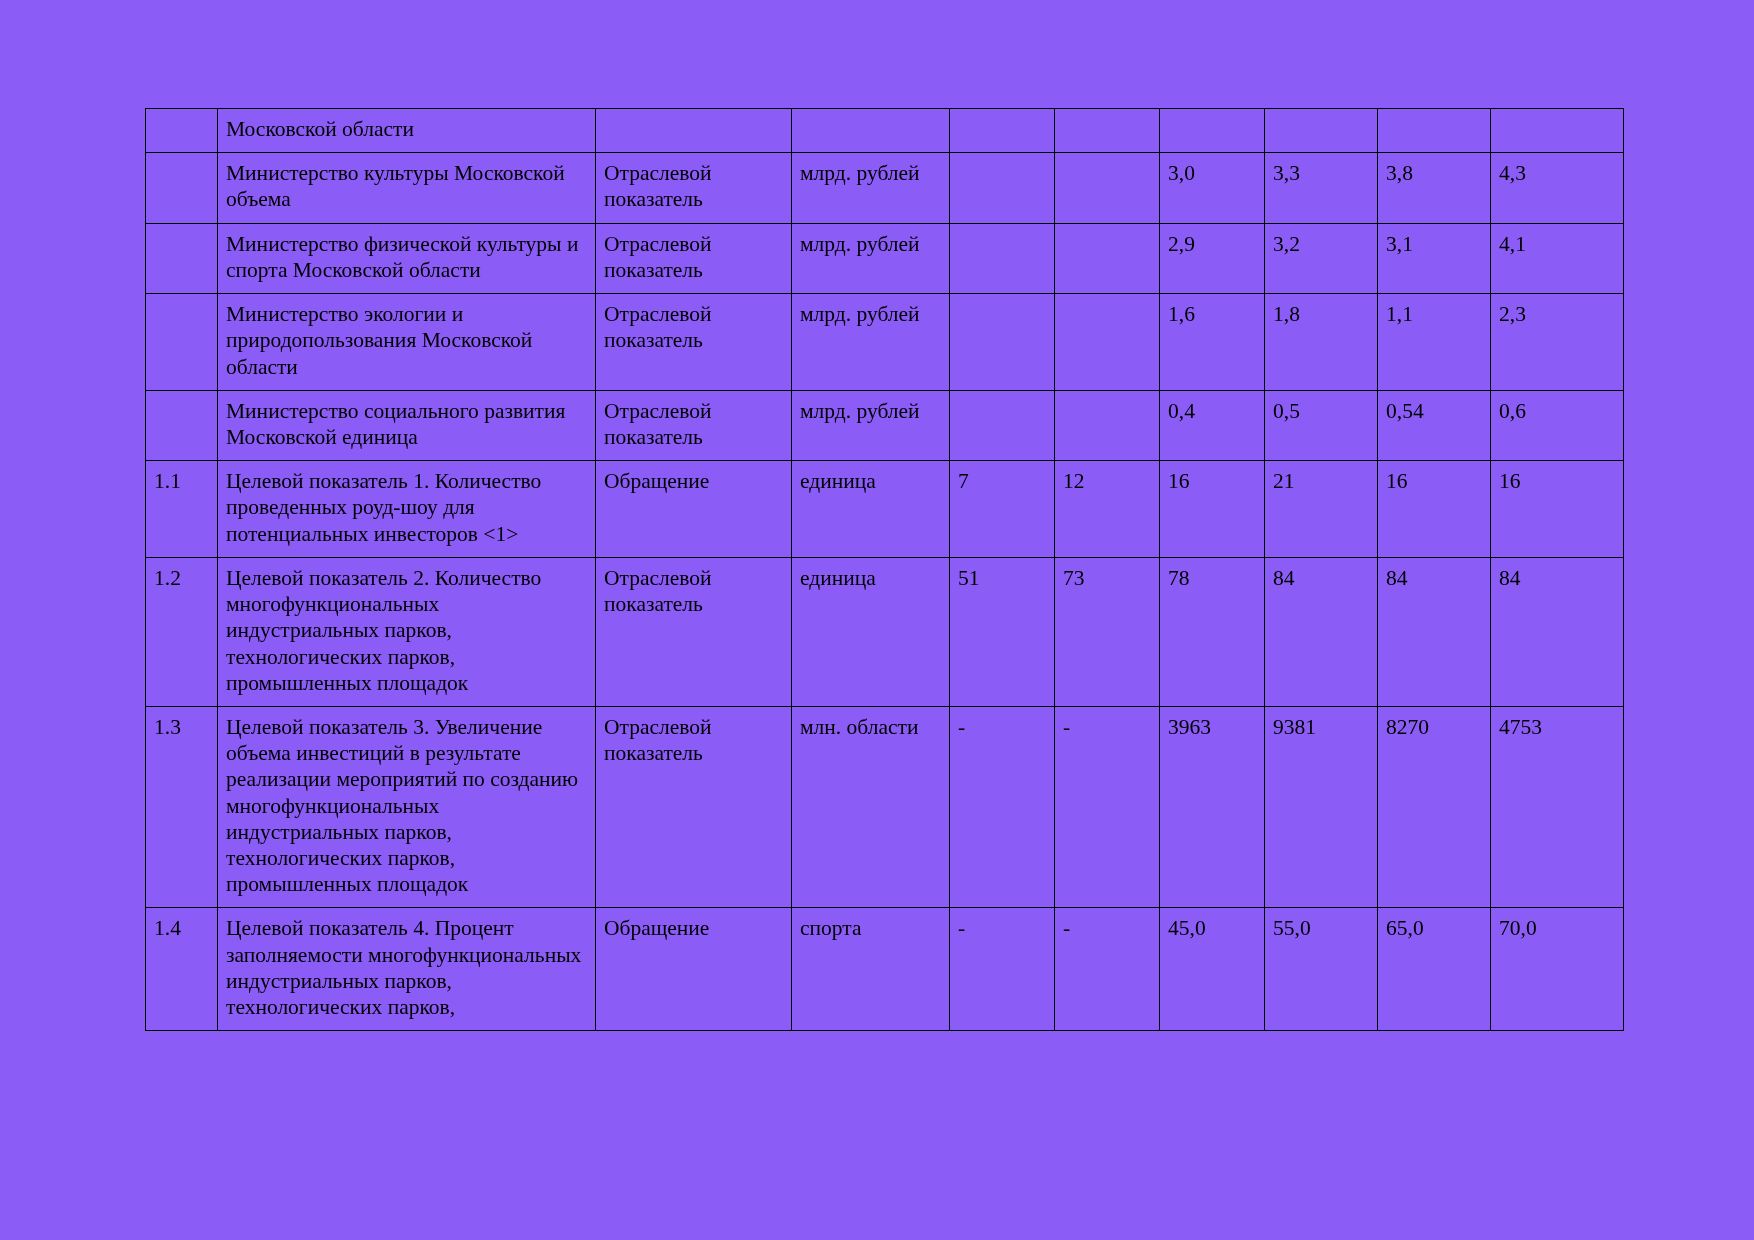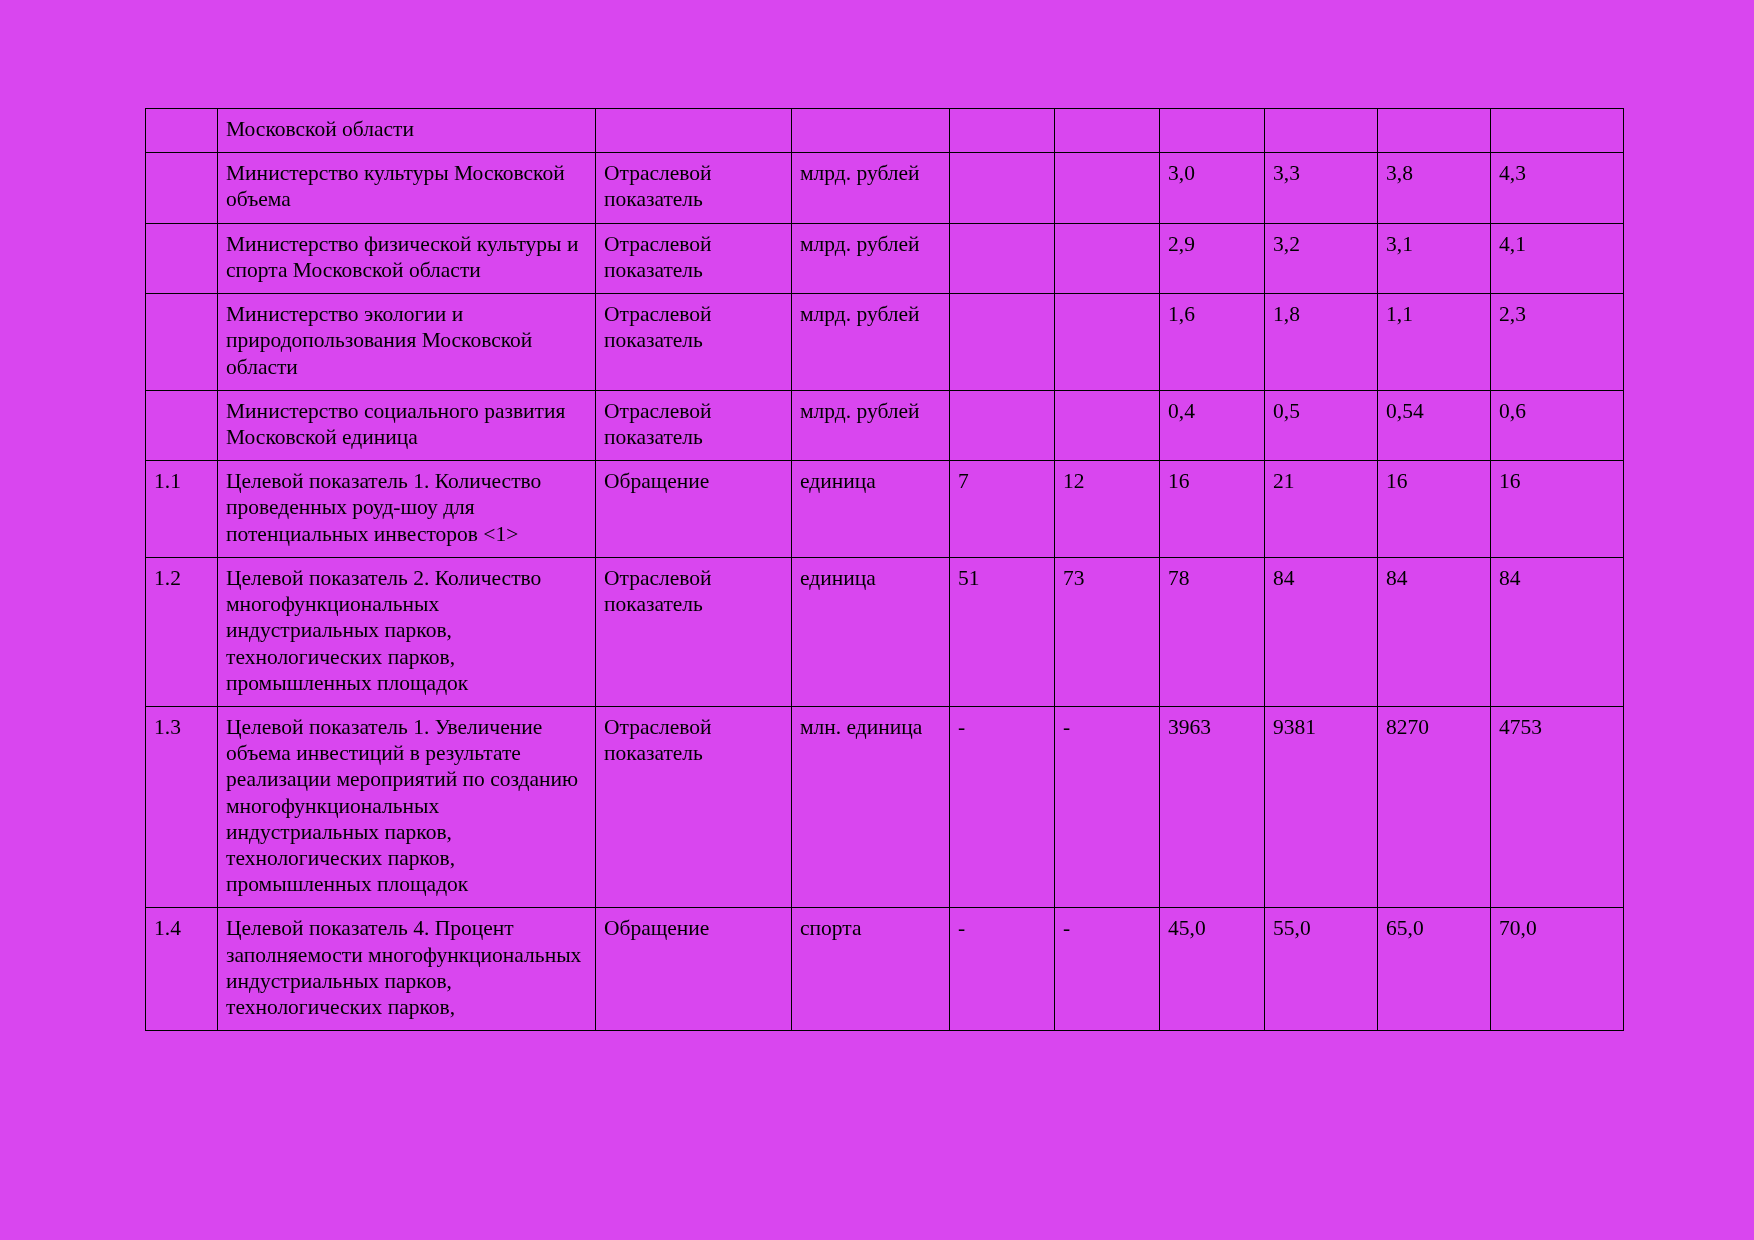--- a/index.html
+++ b/index.html
@@ -11,21 +11,21 @@
     width: 1754px;
     height: 1240px;
     font-family: "Liberation Serif", serif;
     color: #000000;
     overflow: hidden;
   }
   .page {
     position: relative;
     width: 1754px;
     height: 1240px;
-    background: #d946ef;
+    background: #8b5cf6;
     box-sizing: border-box;
     padding: 108px 0 0 145px;
   }
   table.doc-table {
     border-collapse: collapse;
     table-layout: fixed;
     width: 1478px;
     font-size: 21.5px;
     line-height: 1.22;
   }
@@ -289,27 +289,27 @@
           </td>
         <td>
             <span class="cell-text">84</span>
           </td>
       </tr>
       <tr class="pad-top-row">
         <td>
             <span class="cell-text">1.3</span>
           </td>
         <td>
-            <span class="cell-text">Целевой показатель 1. Увеличение объема инвестиций в результате реализации мероприятий по созданию многофункциональных индустриальных парков, технологических парков, промышленных площадок</span>
-          </td>
-        <td>
-            <span class="cell-text">Отраслевой показатель</span>
-          </td>
-        <td>
-            <span class="cell-text">млн. единица</span>
+            <span class="cell-text">Целевой показатель 3. Увеличение объема инвестиций в результате реализации мероприятий по созданию многофункциональных индустриальных парков, технологических парков, промышленных площадок</span>
+          </td>
+        <td>
+            <span class="cell-text">Отраслевой показатель</span>
+          </td>
+        <td>
+            <span class="cell-text">млн. области</span>
           </td>
         <td>
             <span class="cell-text">-</span>
           </td>
         <td>
             <span class="cell-text">-</span>
           </td>
         <td>
             <span class="cell-text">3963</span>
           </td>

